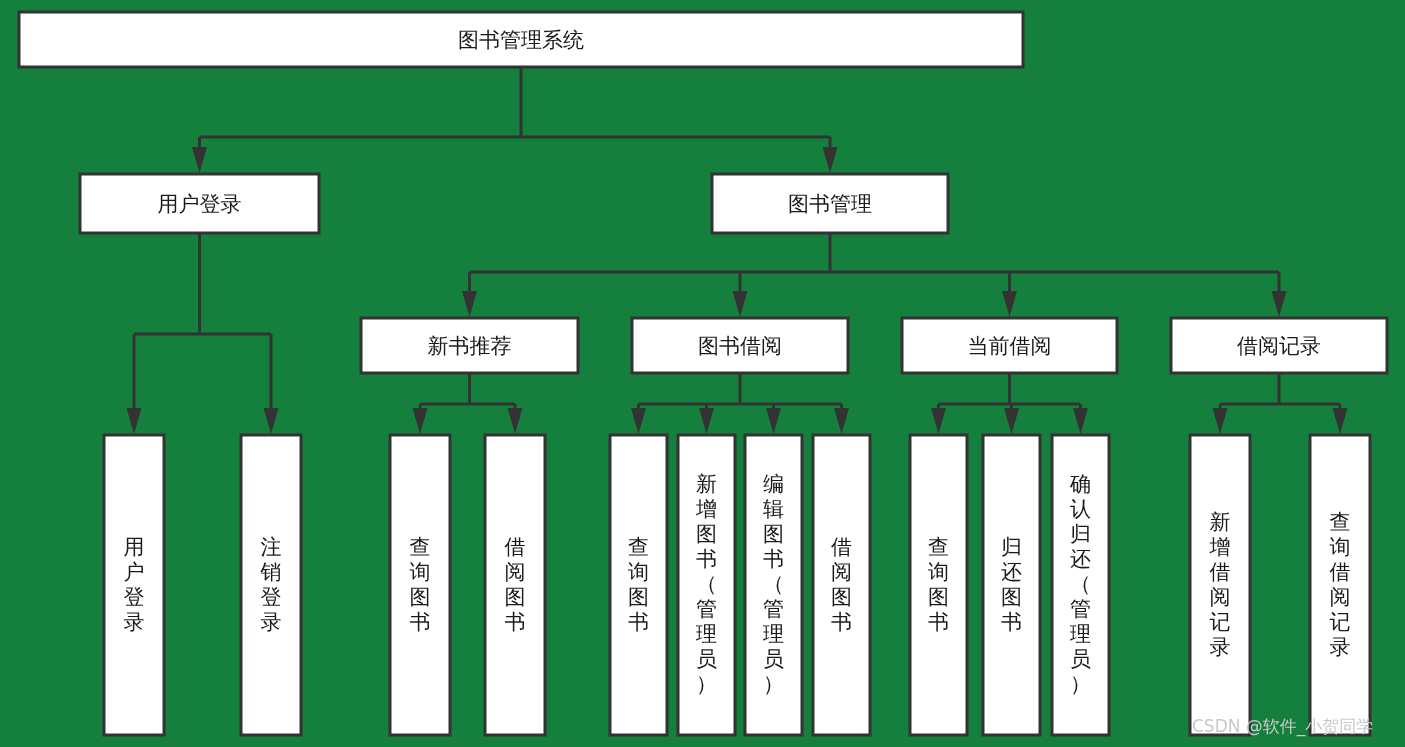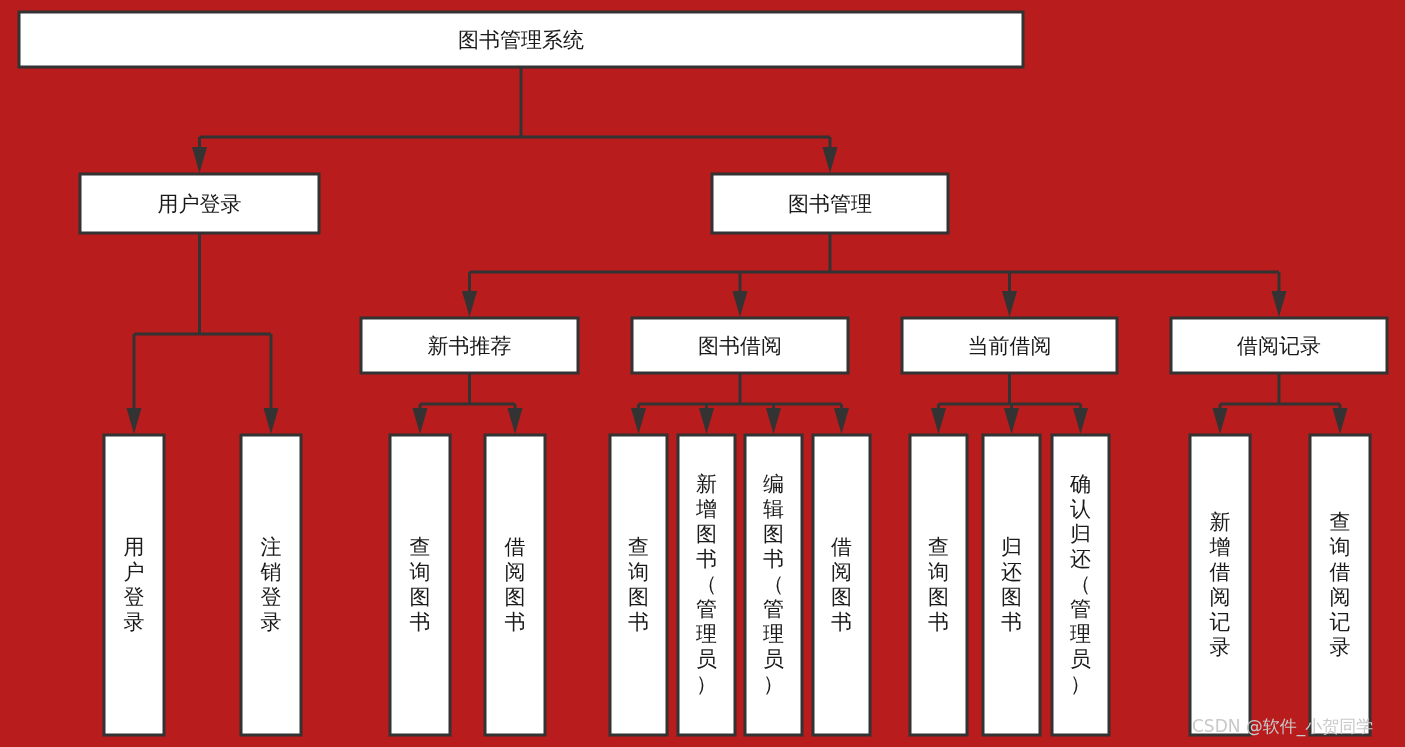--- a/index.html
+++ b/index.html
@@ -12,21 +12,21 @@
     width: 1405px;
     height: 747px;
     font-family: "DejaVu Sans", "Liberation Sans", sans-serif;
     overflow: hidden;
     position: relative;
   }
   #diagram-root {
     position: relative;
     width: 1405px;
     height: 747px;
-    background: #b91c1c;
+    background: #15803d;
   }
   svg.diagram-canvas {
     position: absolute;
     left: 0;
     top: 0;
     width: 1405px;
     height: 747px;
     display: block;
   }
   .node-box {

